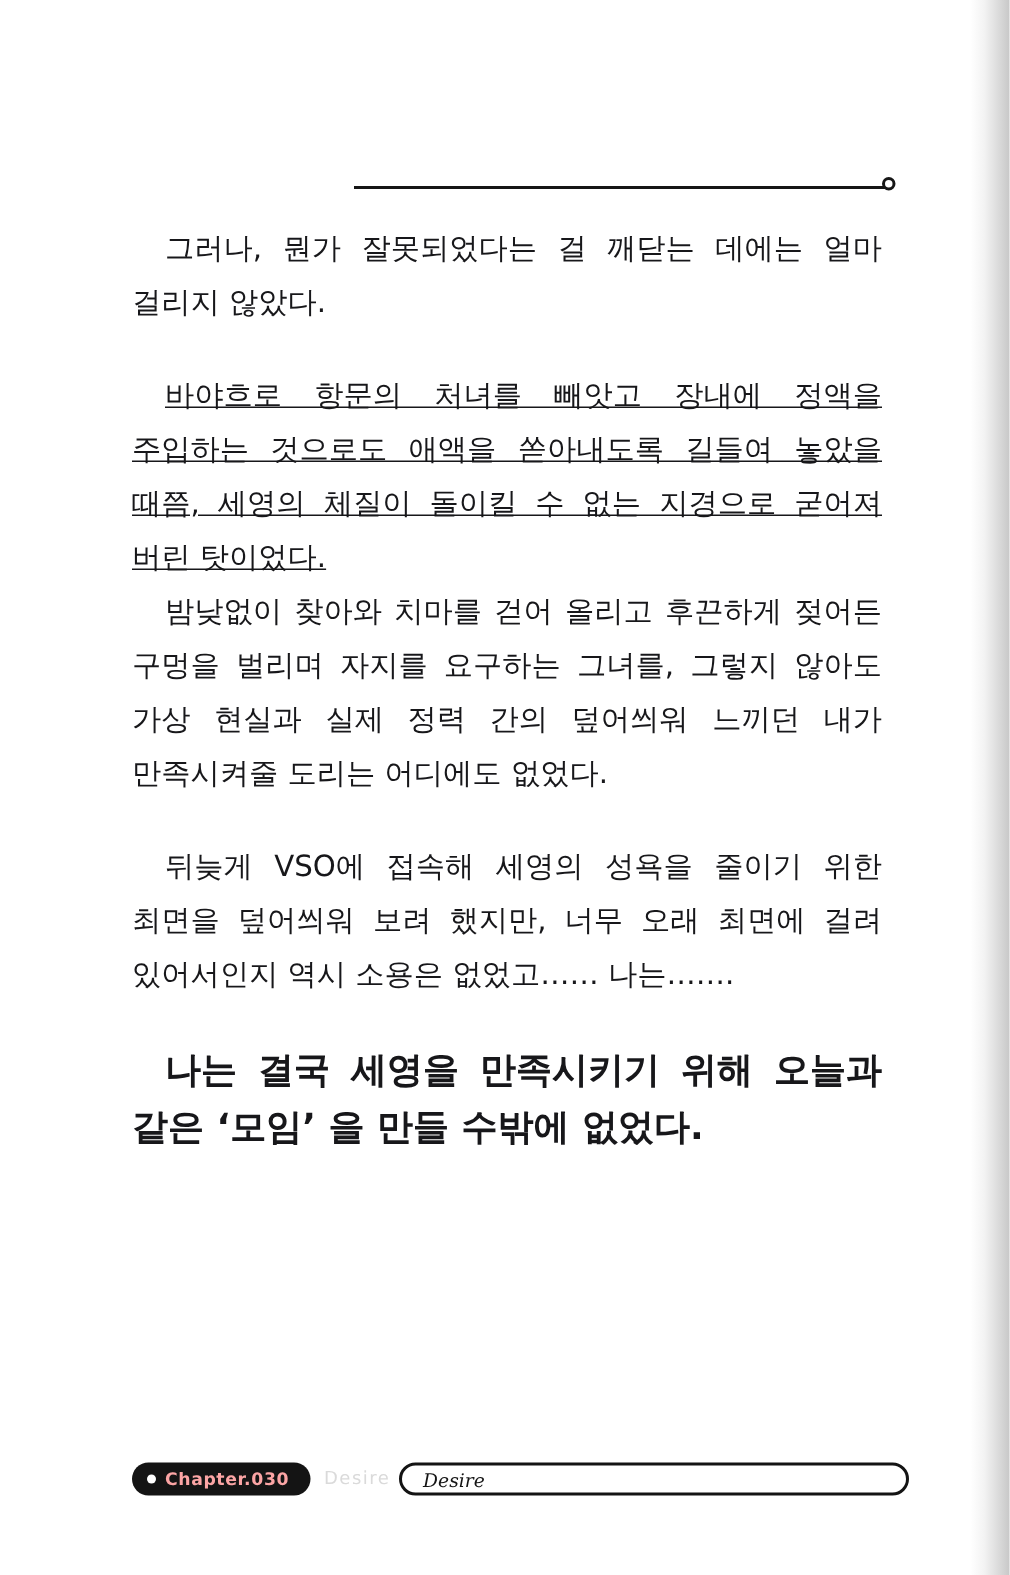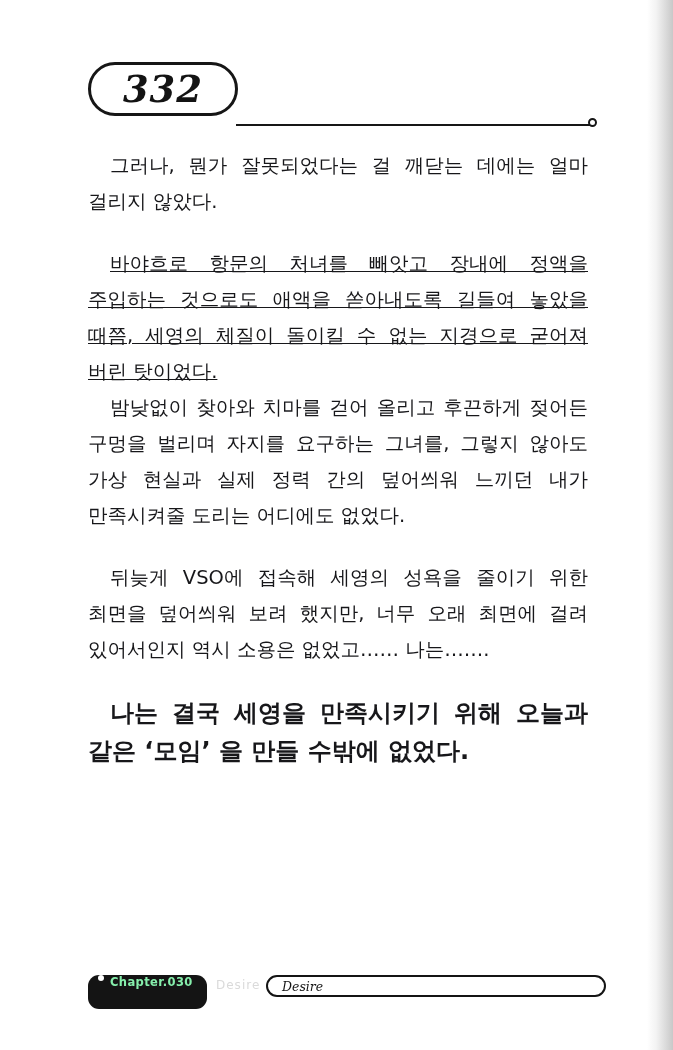--- a/index.html
+++ b/index.html
@@ -119,25 +119,25 @@
     top: 975px;
     width: 518px;
     height: 24px;
   }
   .footer-left {
     position: absolute;
     left: 0;
     top: 0;
     height: 22px;
     background: #141414;
-    color: #86efac;
+    color: #fca5a5;
     border-radius: 11px;
-    padding: 0 14px 12px 10px;
+    padding: 0 14px 0 10px;
     display: flex;
-    align-items: flex-start;
+    align-items: center;
     gap: 6px;
   }
   .footer-left .fdot {
     width: 6px;
     height: 6px;
     border-radius: 50%;
     background: #ffffff;
     display: inline-block;
   }
   .footer-left .flabel {
@@ -174,23 +174,20 @@
     font-size: 12.5px;
     color: #141414;
   }
 </style>
 </head>
 <body>
 
 <div class="page">
 
   <div class="header">
-    <div class="num-bubble">
-      <span>332</span>
-    </div>
     <div class="header-rule"></div>
     <div class="header-dot"></div>
   </div>
 
   <div class="body-text">
     <p class="para">그러나, 뭔가 잘못되었다는 걸 깨닫는 데에는 얼마 걸리지 않았다.</p>
     <p class="para tight">바야흐로 항문의 처녀를 빼앗고 장내에 정액을 주입하는 것으로도 애액을 쏟아내도록 길들여 놓았을 때쯤, 세영의 체질이 돌이킬 수 없는 지경으로 굳어져 버린 탓이었다.</p>
     <p class="para">밤낮없이 찾아와 치마를 걷어 올리고 후끈하게 젖어든 구멍을 벌리며 자지를 요구하는 그녀를, 그렇지 않아도 가상 현실과 실제 정력 간의 덮어씌워 느끼던 내가 만족시켜줄 도리는 어디에도 없었다.</p>
     <p class="para">뒤늦게 VSO에 접속해 세영의 성욕을 줄이기 위한 최면을 덮어씌워 보려 했지만, 너무 오래 최면에 걸려 있어서인지 역시 소용은 없었고…… 나는…….</p>
     <p class="para bold">나는 결국 세영을 만족시키기 위해 오늘과 같은 ‘모임’ 을 만들 수밖에 없었다.</p>

